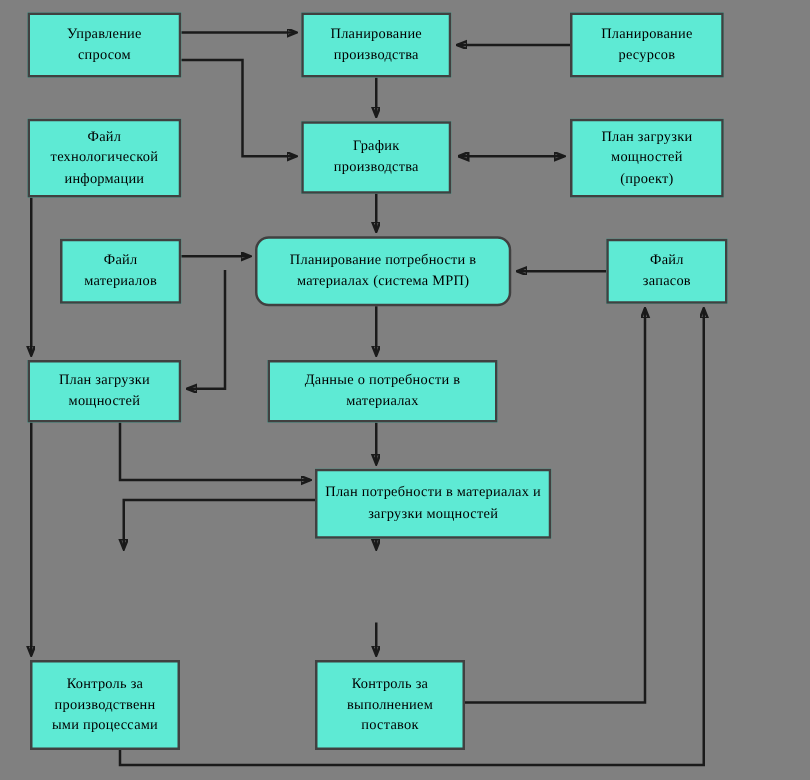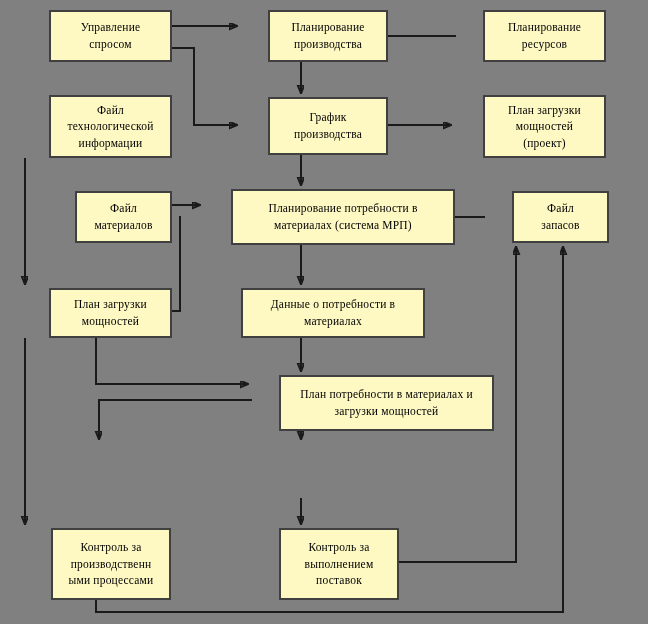--- a/index.html
+++ b/index.html
@@ -10,34 +10,33 @@
   #canvas {
     position: relative;
     width: 648px;
     height: 624px;
     background: #808080;
     overflow: hidden;
     font-family: "Liberation Serif", "DejaVu Serif", serif;
   }
   .node {
     position: absolute;
-    background: #fef9c3;
+    background: #5eead4;
     border: 2px solid #404040;
     box-sizing: border-box;
     display: flex;
     align-items: center;
     justify-content: center;
     text-align: center;
     color: #000000;
     font-size: 11.5px;
     line-height: 1.45;
     letter-spacing: 0.2px;
     padding: 6px 4px;
     z-index: 5;
-    margin-left: 27px;
   }
   .node span {
     display: block;
     width: 100%;
   }
   #edges {
     position: absolute;
     left: 0;
     top: 0;
     width: 648px;
@@ -126,37 +125,37 @@
   </div>
 
   <div class="node" style="left:456px; top:95px; width:123px; height:63px;">
     <span>План загрузки<br>мощностей<br>(проект)</span>
   </div>
 
   <div class="node" style="left:48px; top:191px; width:97px; height:52px;">
     <span>Файл<br>материалов</span>
   </div>
 
-  <div class="node" style="left:204px; top:189px; width:224px; height:56px;">
+  <div class="node" style="left:204px; top:189px; width:205px; height:56px;border-radius:11px;">
     <span>Планирование потребности в<br>материалах (система МРП)</span>
   </div>
 
   <div class="node" style="left:485px; top:191px; width:97px; height:52px;">
     <span>Файл<br>запасов</span>
   </div>
 
   <div class="node" style="left:22px; top:288px; width:123px; height:50px;">
     <span>План загрузки<br>мощностей</span>
   </div>
 
   <div class="node" style="left:214px; top:288px; width:184px; height:50px;">
     <span>Данные о потребности в<br>материалах</span>
   </div>
 
-  <div class="node" style="left:252px; top:375px; width:215px; height:56px;">
+  <div class="node" style="left:252px; top:375px; width:189px; height:56px;">
     <span>План потребности в материалах  и<br>загрузки мощностей</span>
   </div>
 
 
 
   <div class="node" style="left:24px; top:528px; width:120px; height:72px;">
     <span>Контроль за<br>производственн<br>ыми процессами</span>
   </div>
 
   <div class="node" style="left:252px; top:528px; width:120px; height:72px;">

